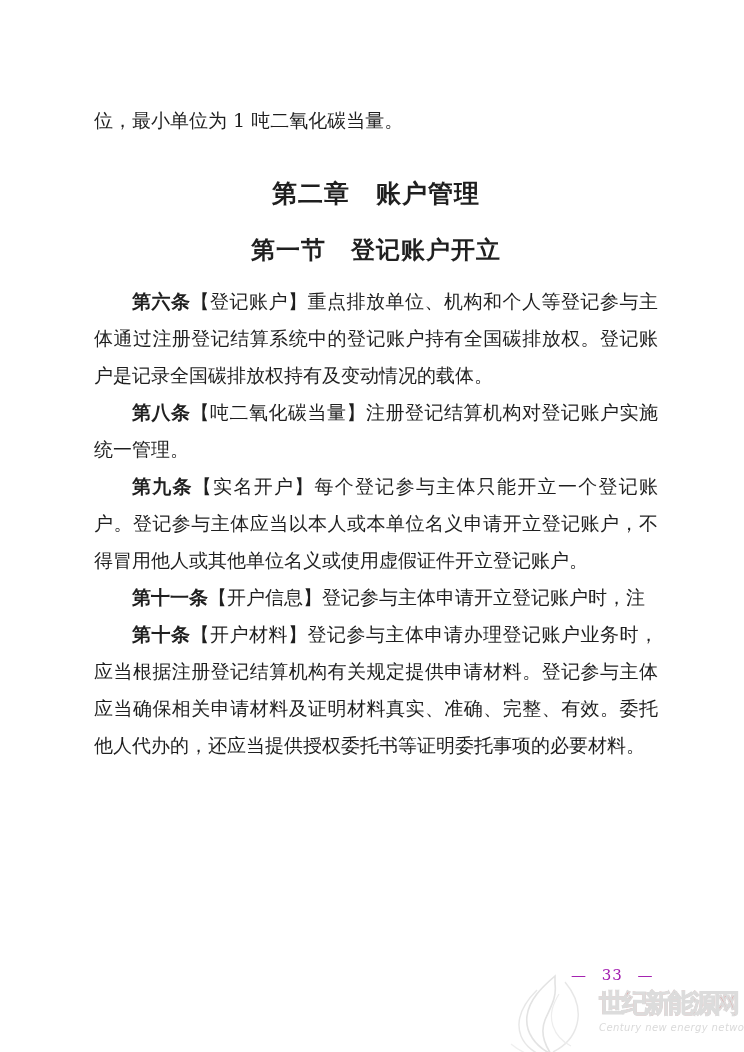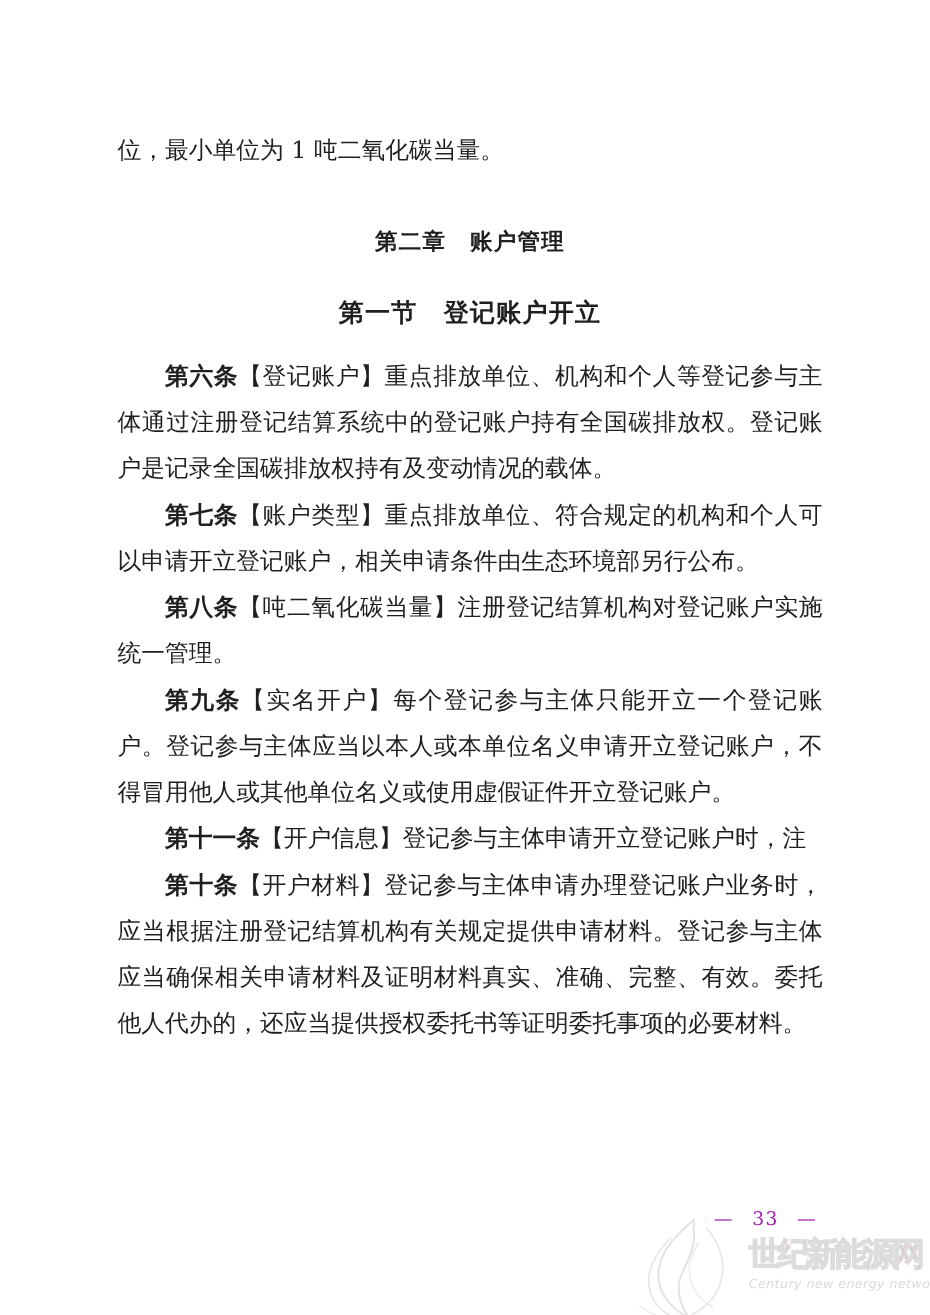--- a/index.html
+++ b/index.html
@@ -31,30 +31,30 @@
     line-height: 37px;
     text-align: justify;
     text-justify: inter-character;
   }
   .doc-body p { margin: 0; }
   p.paragraph.indent { text-indent: 2em; }
   p.chapter {
     text-align: center;
     text-align-last: center;
     font-weight: bold;
-    font-size: 18px;
+    font-size: 25px;
     margin-top: 36px !important;
     font-family: "DejaVu Sans", "Liberation Sans", sans-serif;
     letter-spacing: 1px;
   }
   p.section {
     text-align: center;
     text-align-last: center;
     font-weight: bold;
-    font-size: 20px;
+    font-size: 24px;
     margin-top: 20px !important;
     font-family: "DejaVu Sans", "Liberation Sans", sans-serif;
     letter-spacing: 1px;
   }
   p.section + p.paragraph { margin-top: 14px; }
   .run-article-num {
     font-weight: bold;
     font-family: "DejaVu Sans", "Liberation Sans", sans-serif;
   }
   .run-article-title { font-weight: normal; }
@@ -112,21 +112,20 @@
 </head>
 <body>
 
 <div class="page">
 
   <main class="doc-body" id="doc-body">
       <p class="paragraph"><span class="run-body">位，最小单位为 1 吨二氧化碳当量。</span></p>
       <p class="chapter"><span class="run-heading">第二章　账户管理</span></p>
       <p class="section"><span class="run-heading">第一节　登记账户开立</span></p>
       <p class="paragraph indent"><span class="run-article-num">第六条</span><span class="run-article-title">【登记账户】</span><span class="run-body">重点排放单位、机构和个人等登记参与主体通过注册登记结算系统中的登记账户持有全国碳排放权。登记账户是记录全国碳排放权持有及变动情况的载体。</span></p>
-      <p class="paragraph indent"><span class="run-article-num">第七条</span><span class="run-article-title">【账户类型】</span><span class="run-body">重点排放单位、符合规定的机构和个人可以申请开立登记账户，相关申请条件由生态环境部另行公布。</span></p>
       <p class="paragraph indent"><span class="run-article-num">第八条</span><span class="run-article-title">【吨二氧化碳当量】</span><span class="run-body">注册登记结算机构对登记账户实施统一管理。</span></p>
       <p class="paragraph indent"><span class="run-article-num">第九条</span><span class="run-article-title">【实名开户】</span><span class="run-body">每个登记参与主体只能开立一个登记账户。登记参与主体应当以本人或本单位名义申请开立登记账户，不得冒用他人或其他单位名义或使用虚假证件开立登记账户。</span></p>
       <p class="paragraph indent"><span class="run-article-num">第十一条</span><span class="run-article-title">【开户信息】</span><span class="run-body">登记参与主体申请开立登记账户时，注</span></p>
       <p class="paragraph indent"><span class="run-article-num">第十条</span><span class="run-article-title">【开户材料】</span><span class="run-body">登记参与主体申请办理登记账户业务时，应当根据注册登记结算机构有关规定提供申请材料。登记参与主体应当确保相关申请材料及证明材料真实、准确、完整、有效。委托他人代办的，还应当提供授权委托书等证明委托事项的必要材料。</span></p>
     </main>
 
   <div class="page-number">— 33 —</div>
 
   <div class="watermark">
     <svg class="flame-logo" width="110" height="84" viewBox="0 0 110 84" fill="none" xmlns="http://www.w3.org/2000/svg">

